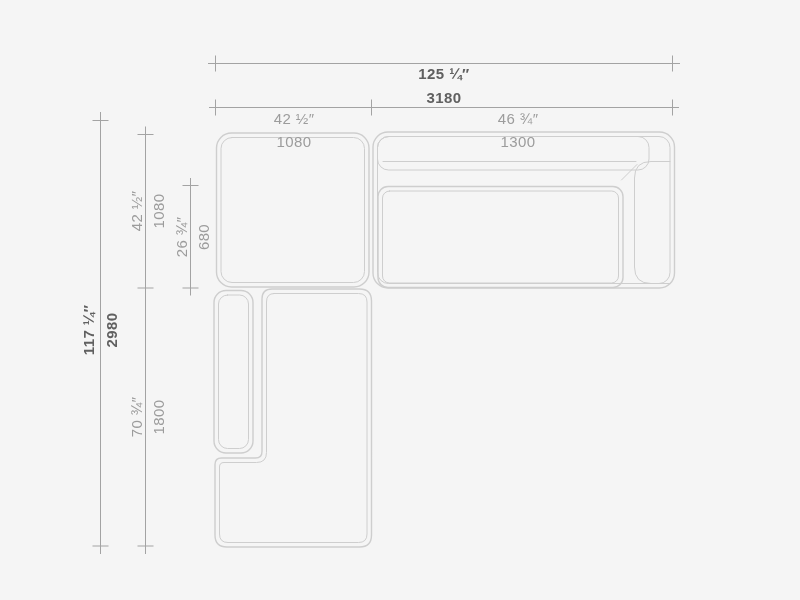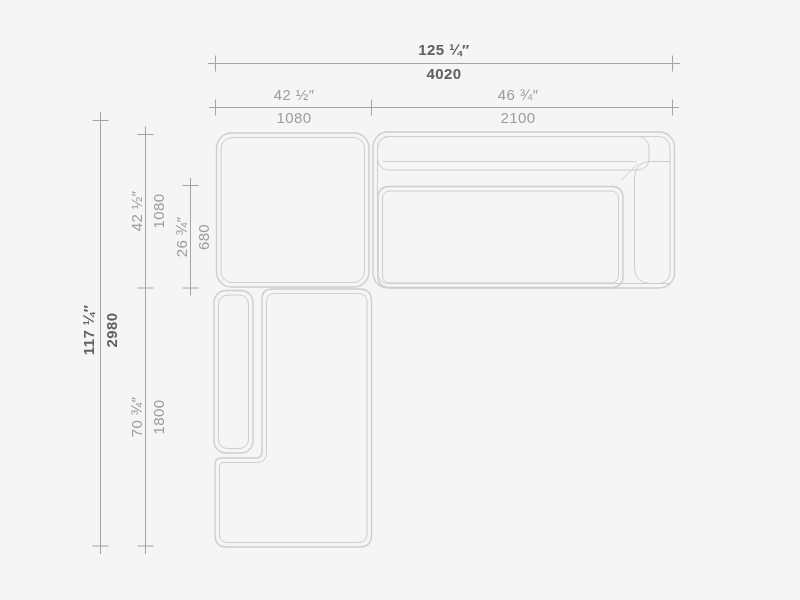--- a/index.html
+++ b/index.html
@@ -12,20 +12,21 @@
   }
   .canvas svg{position:absolute;left:0;top:0;}
   .lbl{
     position:absolute;
     font-size:15px;
     line-height:17px;
     letter-spacing:0.4px;
     color:#9c9c9c;
     white-space:nowrap;
     transform:translateX(-50%);
+    margin-top:24px;
   }
   .lbl.strong{color:#606060;font-weight:700;}
   .vlbl{
     position:absolute;
     font-size:15px;
     line-height:17px;
     letter-spacing:0.4px;
     color:#9c9c9c;
     white-space:nowrap;
     transform:translate(-50%,-50%) rotate(-90deg);
@@ -99,27 +100,27 @@
         <path d="M 274,293.5 H 358.5 Q 367,293.5 367,302 V 534 Q 367,542.5 358.5,542.5 H 228
                  Q 219.5,542.5 219.5,534 V 467 Q 219.5,462.5 224,462.5 H 256.5
                  Q 266.5,462.5 266.5,452.5 V 302 Q 266.5,293.5 274,293.5 Z" stroke-width="1"></path>
         <rect x="214" y="290.5" width="39" height="162.5" rx="12" stroke-width="1.4"></rect>
         <rect x="218.5" y="295" width="30" height="153.5" rx="9" stroke-width="1"></rect>
       </g>
     </g>
   </svg>
 
   <span class="lbl strong" style="left:444px;top:41px">125 ¼″</span>
-  <span class="lbl strong" style="left:444px;top:65px">4020</span>
+  <span class="lbl strong" style="left:444px;top:65px">3180</span>
 
   <span class="lbl" style="left:294px;top:86px">42 ½″</span>
   <span class="lbl" style="left:294px;top:109px">1080</span>
 
   <span class="lbl" style="left:518px;top:86px">46 ¾″</span>
-  <span class="lbl" style="left:518px;top:109px">2100</span>
+  <span class="lbl" style="left:518px;top:109px">1300</span>
 
   <span class="vlbl strong" style="left:88px;top:330px">117 ¼″</span>
   <span class="vlbl strong" style="left:110.5px;top:330px">2980</span>
 
   <span class="vlbl" style="left:135.5px;top:211px">42 ½″</span>
   <span class="vlbl" style="left:157.5px;top:211px">1080</span>
 
   <span class="vlbl" style="left:181px;top:237px">26 ¾″</span>
   <span class="vlbl" style="left:203px;top:237px">680</span>
 

